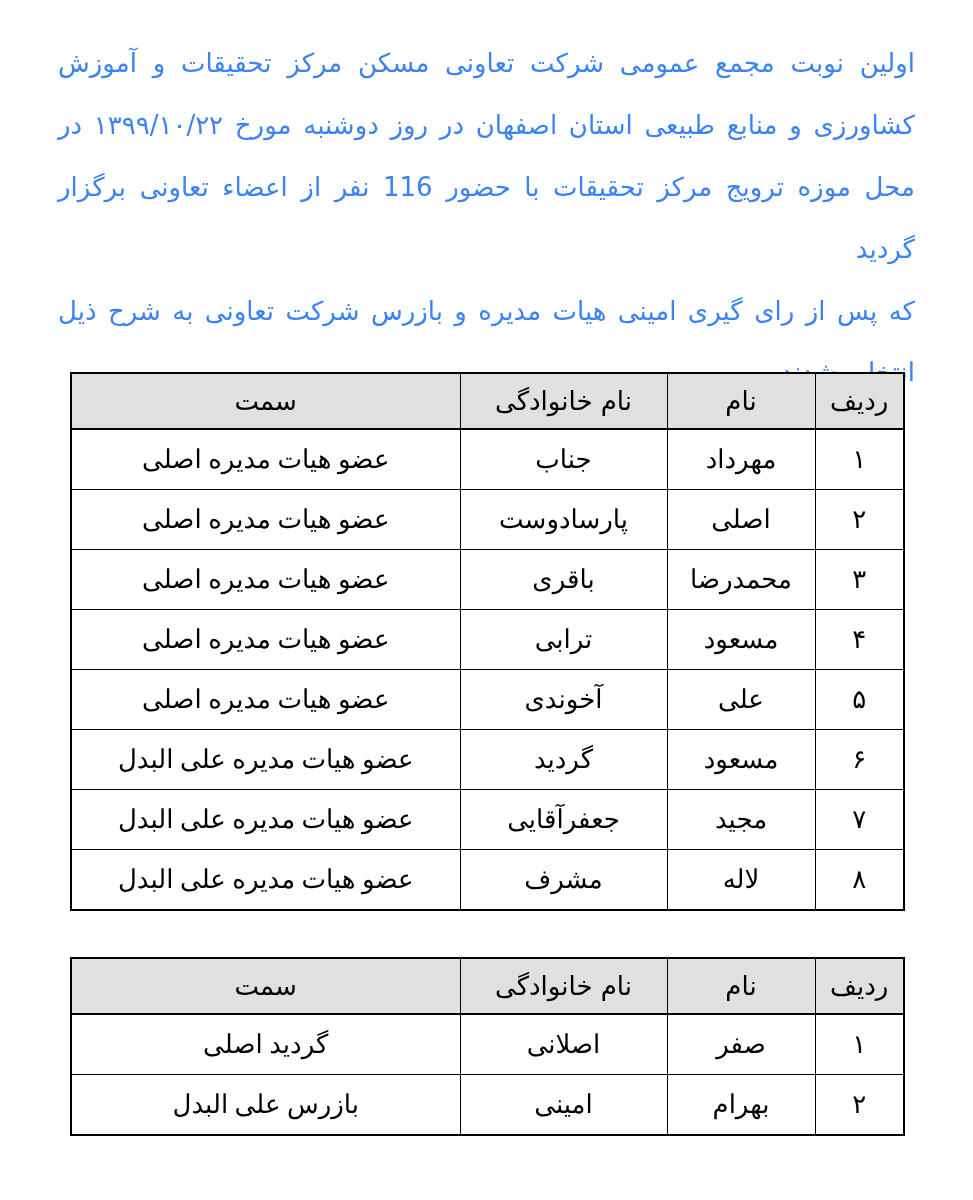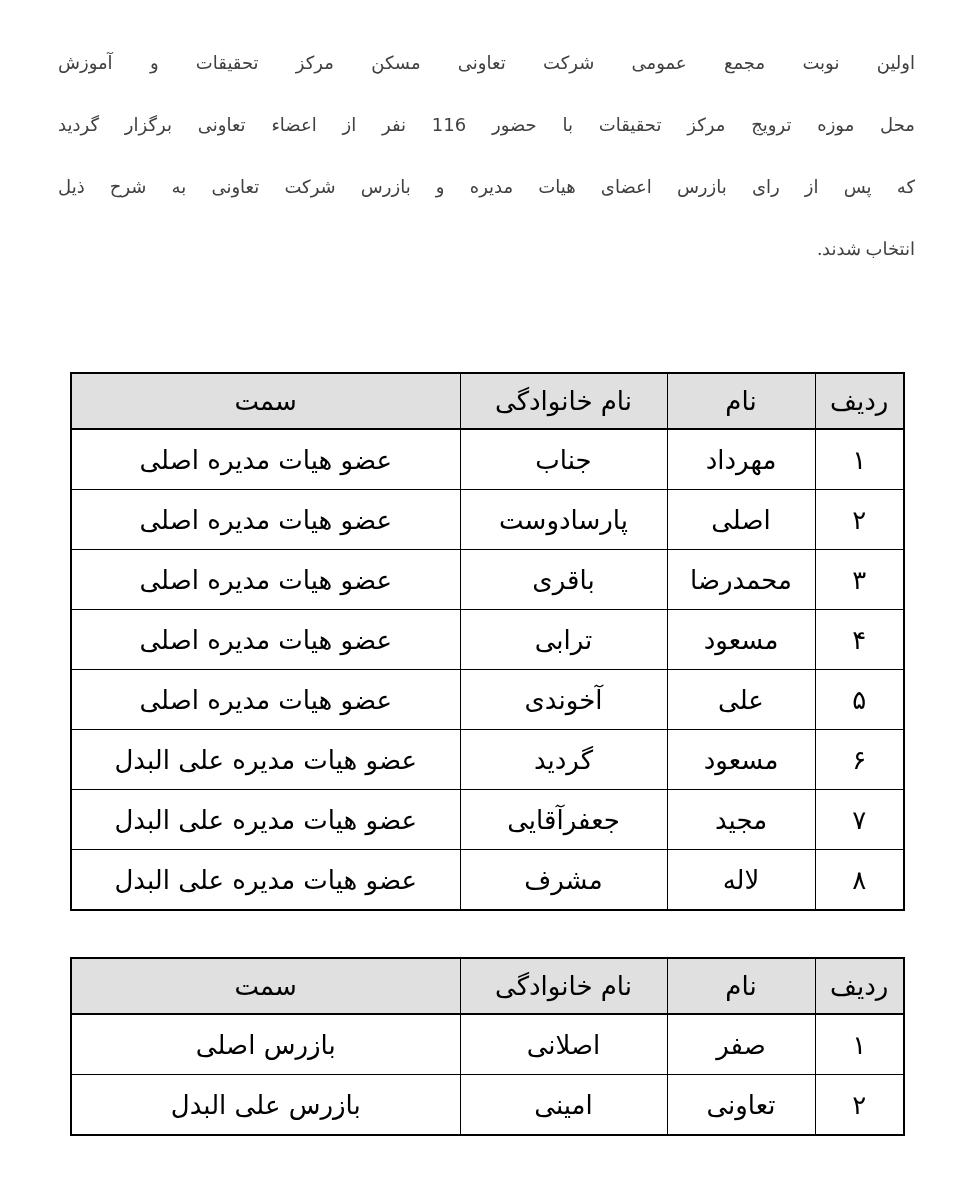--- a/index.html
+++ b/index.html
@@ -16,22 +16,22 @@
     color: #000000;
     overflow: hidden;
   }
   
   .paragraph {
     position: absolute;
     top: 32px;
     right: 58px;
     left: 58px;
     direction: rtl;
-    font-size: 18px;
-    color: #404040;
+    font-size: 26px;
+    color: #3b82f6;
   }
   .paragraph .line {
     line-height: 62px;
     text-align: justify;
     text-align-last: justify;
   }
   .paragraph .line.last {
     text-align: right;
     text-align-last: right;
     font-family: Liberation Serif, serif;
@@ -58,35 +58,37 @@
     overflow: hidden;
   }
   .doc-table thead th {
     background: #e0e0e0;
     height: 54px;
     border-bottom: 2.5px solid #000000;
   }
   .doc-table tbody td {
     height: 59px;
     background: #ffffff;
+    font-family: Liberation Serif, serif;
   }
   .col-rowno  { width: 89px;  }
   .col-first  { width: 148px; }
   .col-last   { width: 207px; }
   .col-pos    { width: 389px; }
 </style>
 </head>
 <body>
 
 <div class="page">
 
   <div class="paragraph">
     <div class="line">اولین نوبت مجمع عمومی شرکت تعاونی مسکن مرکز تحقیقات و آموزش</div>
+    <div class="line">کشاورزی و منابع طبیعی استان اصفهان در روز دوشنبه مورخ ۱۳۹۹/۱۰/۲۲ در</div>
     <div class="line">محل موزه ترویج مرکز تحقیقات با حضور 116 نفر از اعضاء تعاونی برگزار گردید</div>
-    <div class="line">که پس از رای بازرس اعضای هیات مدیره و بازرس شرکت تعاونی به شرح ذیل</div>
+    <div class="line">که پس از رای گیری امینی هیات مدیره و بازرس شرکت تعاونی به شرح ذیل</div>
     <div class="line last">انتخاب شدند.</div>
   </div>
 
   <table class="doc-table board" dir="rtl">
     <colgroup>
       <col class="col-rowno">
         <col class="col-first">
         <col class="col-last">
         <col class="col-pos">
     </colgroup>
@@ -163,24 +165,24 @@
         <th>نام</th>
         <th>نام خانوادگی</th>
         <th>سمت</th>
       </tr>
     </thead>
     <tbody>
       <tr>
         <td>۱</td>
         <td>صفر</td>
         <td>اصلانی</td>
-        <td>بازرس اصلی</td>
+        <td>گردید اصلی</td>
       </tr>
       <tr>
         <td>۲</td>
-        <td>تعاونی</td>
+        <td>بهرام</td>
         <td>امینی</td>
         <td>بازرس علی البدل</td>
       </tr>
     </tbody>
   </table>
 
 </div>
 
 </body></html>

